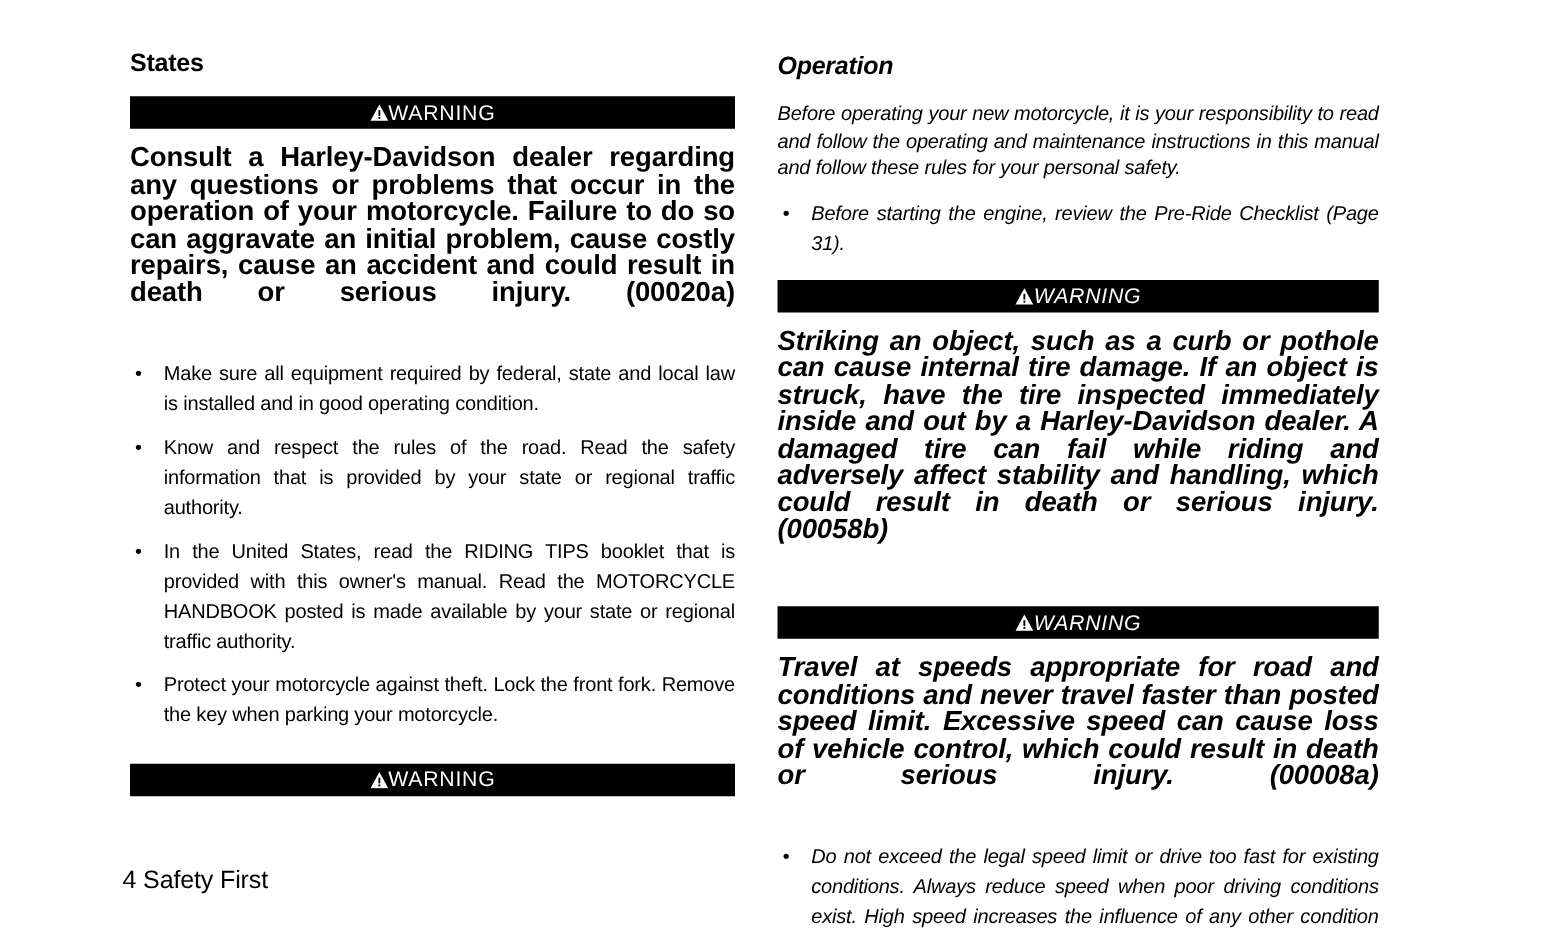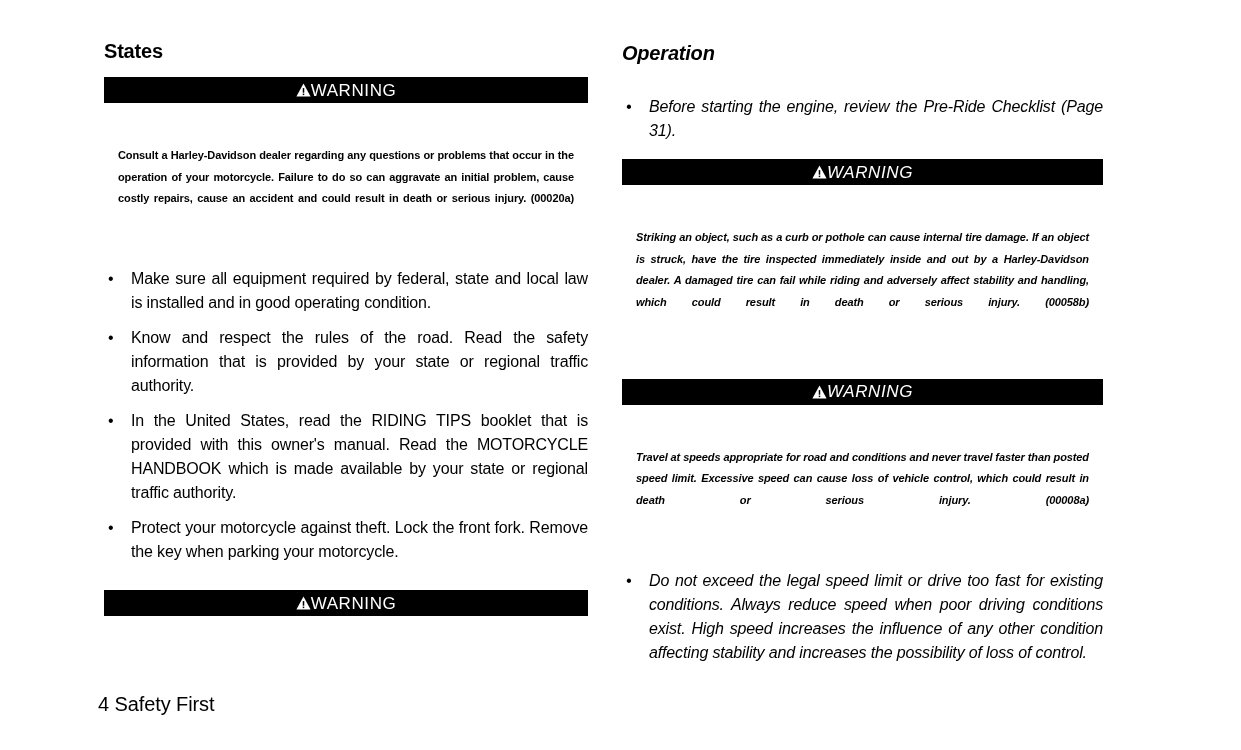--- a/index.html
+++ b/index.html
@@ -62,26 +62,26 @@
   .warning-bar .warning-label {
     font-size: 17px;
     font-weight: normal;
     letter-spacing: 0.6px;
     line-height: 1;
     white-space: nowrap;
   }
 
   
   .warning-body {
-    font-size: 11px;
+    font-size: 22px;
     font-weight: bold;
     line-height: 21.5px;
     text-align: justify;
-    margin: 14px;
-    padding-top: 28px;
+    margin: 0;
+    padding-top: 12px;
     letter-spacing: -0.1px;
   }
   .warning-body.last-left-align::after {
     content: "";
     display: inline-block;
     width: 100%;
   }
 
   .para {
     font-size: 16px;
@@ -155,21 +155,21 @@
       <li>
         <span class="bullet-dot">•</span>
         <span>Make sure all equipment required by federal, state and local law is installed and in good operating condition.</span>
       </li>
       <li>
         <span class="bullet-dot">•</span>
         <span>Know and respect the rules of the road. Read the safety information that is provided by your state or regional traffic authority.</span>
       </li>
       <li>
         <span class="bullet-dot">•</span>
-        <span>In the United States, read the RIDING TIPS booklet that is provided with this owner's manual. Read the MOTORCYCLE HANDBOOK which is made available by your state or regional traffic authority.</span>
+        <span>In the United States, read the RIDING TIPS booklet that is provided with this owner's manual. Read the MOTORCYCLE HANDBOOK posted is made available by your state or regional traffic authority.</span>
       </li>
       <li>
         <span class="bullet-dot">•</span>
         <span>Protect your motorcycle against theft. Lock the front fork. Remove the key when parking your motorcycle.</span>
       </li>
     </ul>
 
     <div class="spacer-10"></div>
 
     <div class="warning-bar">
@@ -183,20 +183,21 @@
       <span class="warning-label">WARNING</span>
     </div>
   </div>
 
   <div class="column column-right">
 
     <h2 class="section-heading">Operation</h2>
 
     <div class="spacer-18"></div>
 
+    <p class="para">Before operating your new motorcycle, it is your responsibility to read and follow the operating and maintenance instructions in this manual and follow these rules for your personal safety.</p>
 
     <div class="spacer-14"></div>
 
     <ul class="bullet-list">
       <li>
         <span class="bullet-dot">•</span>
         <span>Before starting the engine, review the Pre-Ride Checklist (Page 31).</span>
       </li>
     </ul>
 

